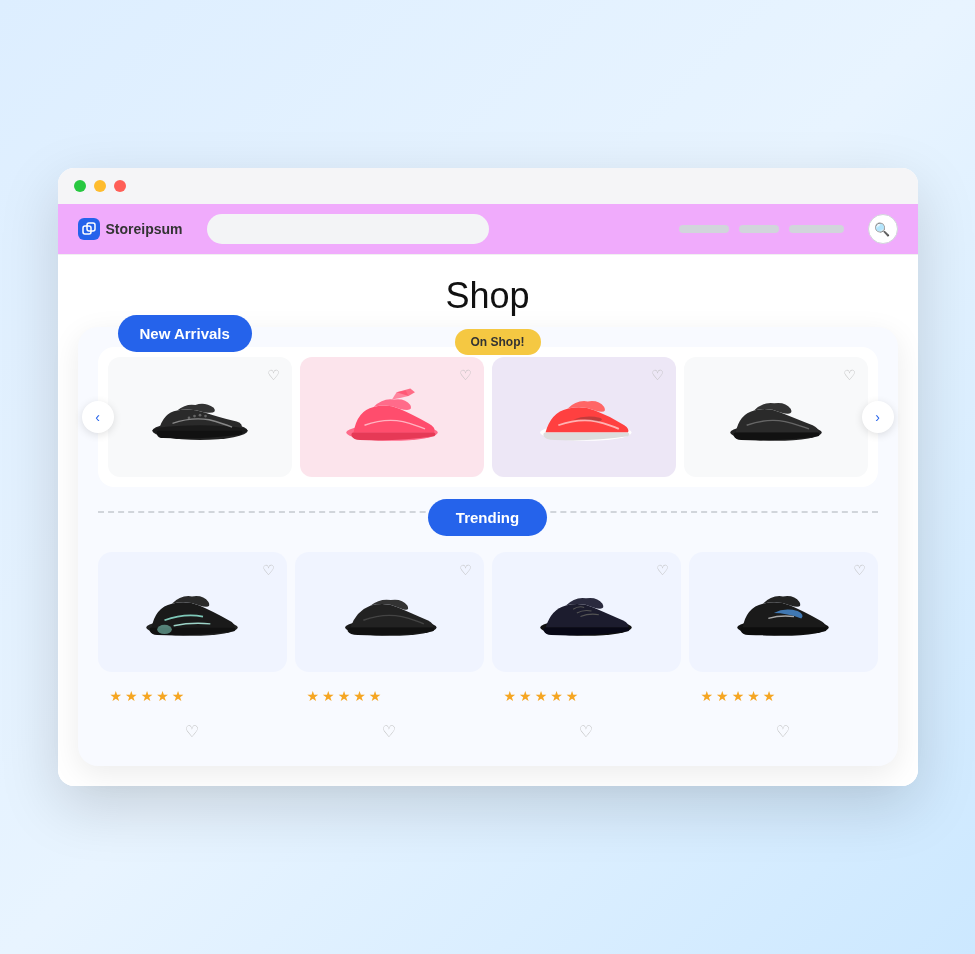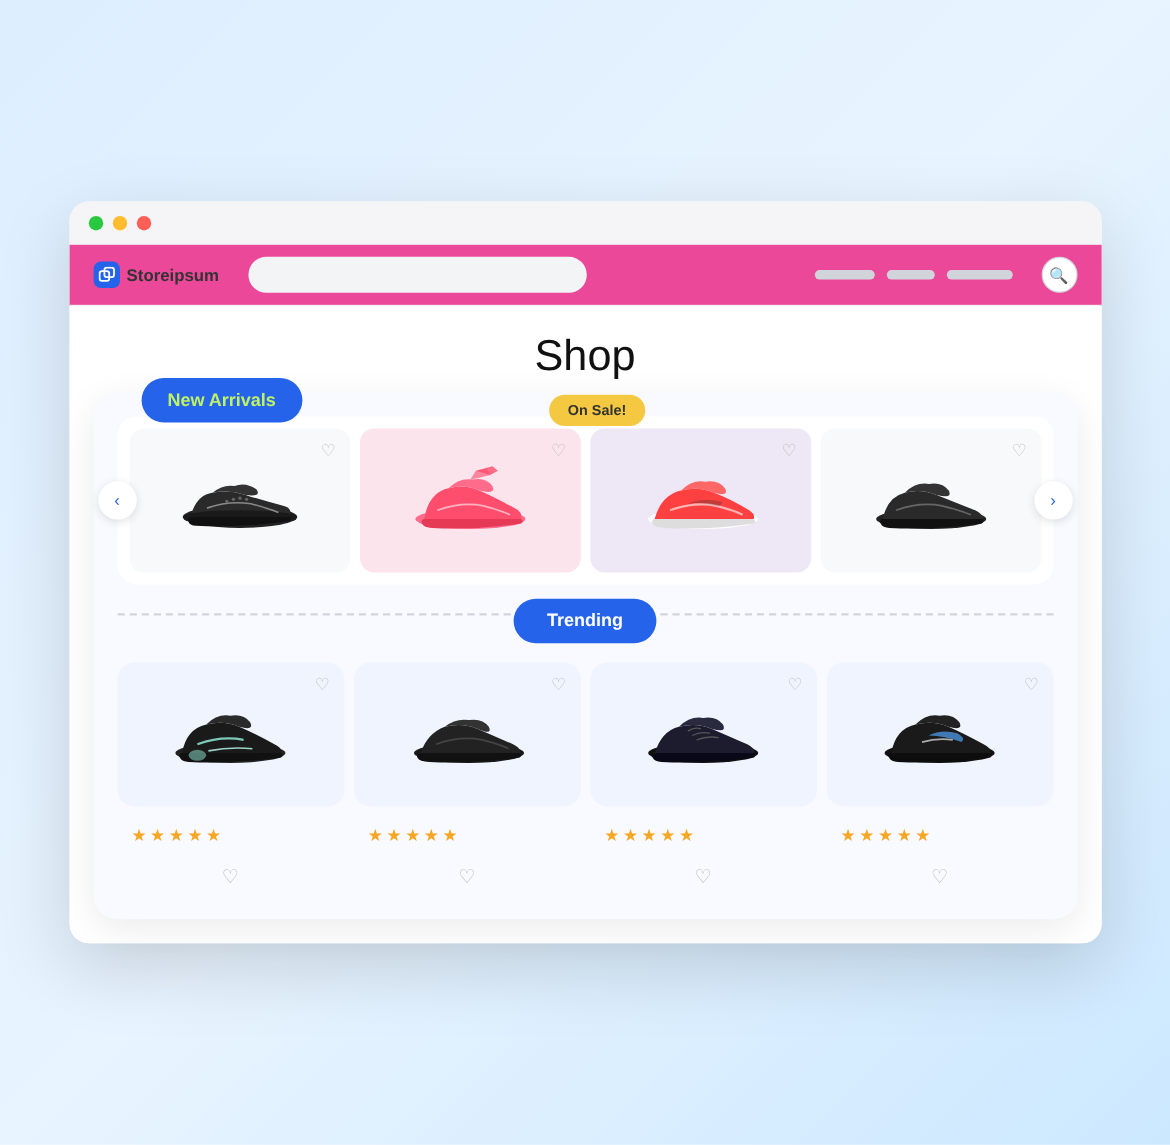--- a/index.html
+++ b/index.html
@@ -33,21 +33,21 @@
     }
 
     .traffic-light {
       width: 12px; height: 12px; border-radius: 50%;
     }
     .tl-green { background: #28c840; }
     .tl-yellow { background: #febc2e; }
     .tl-red { background: #ff5f57; }
 
     .browser-navbar {
-      background: #ec4899;
+      background: #f0abfc;
       padding: 10px 20px;
       display: flex;
       align-items: center;
       gap: 24px;
       border-bottom: 1px solid #f0f0f0;
     }
 
     .nav-logo {
       display: flex;
       align-items: center;
@@ -112,21 +112,21 @@
       font-weight: 400;
       color: #111;
       padding: 20px 0 10px;
     }
 
     .new-arrivals-badge {
       position: absolute;
       top: 60px;
       left: 60px;
       background: #2563eb;
-      color: #bef264;
+      color: #ffffff;
       font-weight: 700;
       font-size: 15px;
       padding: 10px 22px;
       border-radius: 30px;
       z-index: 10;
       cursor: pointer;
     }
 
     
     .inner-panel {
@@ -309,21 +309,21 @@
     <div class="new-arrivals-badge">New Arrivals</div>
 
     <div class="inner-panel">
 
       <div class="carousel-section">
         <div class="carousel-nav carousel-prev">‹</div>
         <div class="carousel-nav carousel-next">›</div>
 
         <div style="position:relative;">
           <div style="position:absolute; top:-18px; left:calc(50% + 10px); transform:translateX(-50%); z-index:10;">
-            <div style="background:#f5c842; color:#333; font-weight:700; font-size:12px; padding:6px 16px; border-radius:20px; white-space:nowrap;">On Sale!</div>
+            <div style="background:#f5c842; color:#333; font-weight:700; font-size:12px; padding:6px 16px; border-radius:20px; white-space:nowrap;">On Shop!</div>
           </div>
 
           <div class="carousel-track">
 
             <div class="shoe-card white-bg">
               <div class="heart-icon">♡</div>
               <svg class="shoe-visual" viewBox="0 0 120 70">
 
                 <ellipse cx="60" cy="50" rx="52" ry="10" fill="#222"></ellipse>
                 <path d="M15 50 Q20 30 35 28 Q50 25 65 30 Q80 35 100 40 Q108 42 105 50 Z" fill="#2a2a2a"></path>

